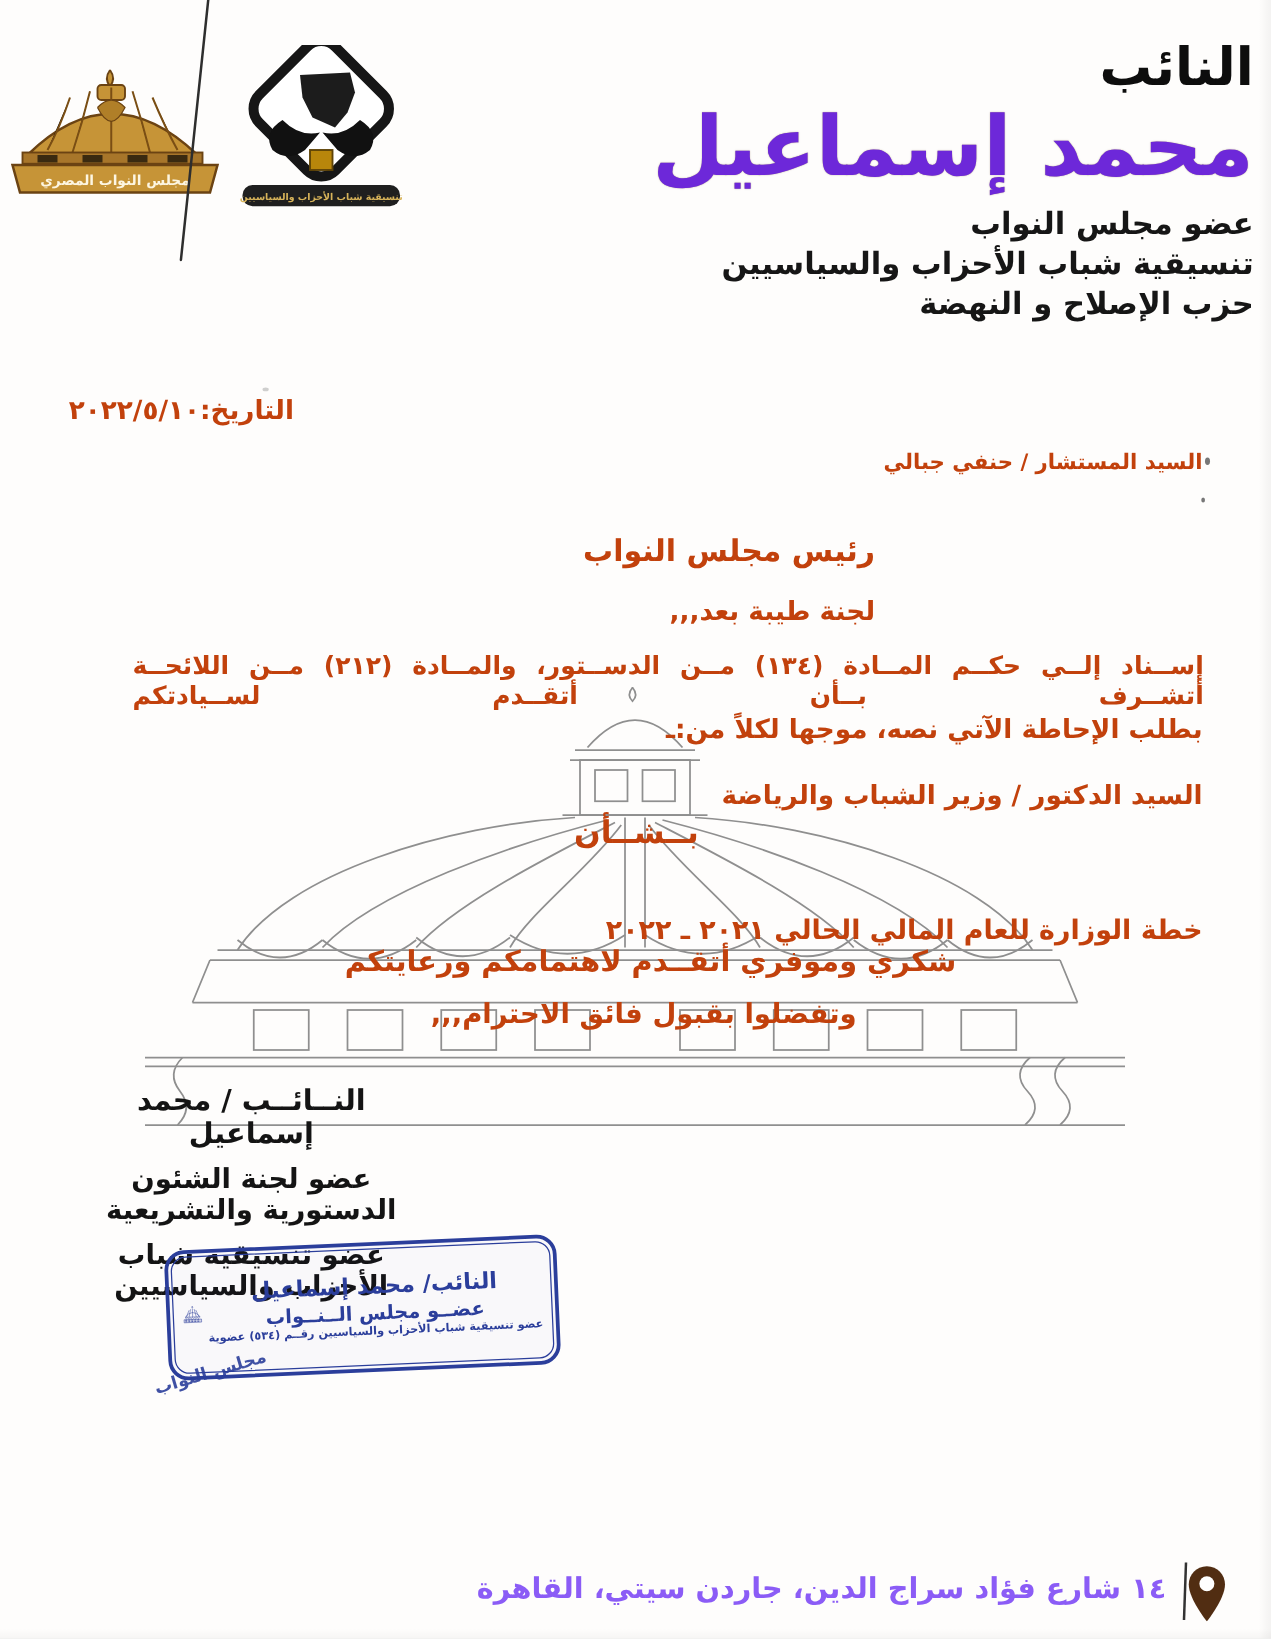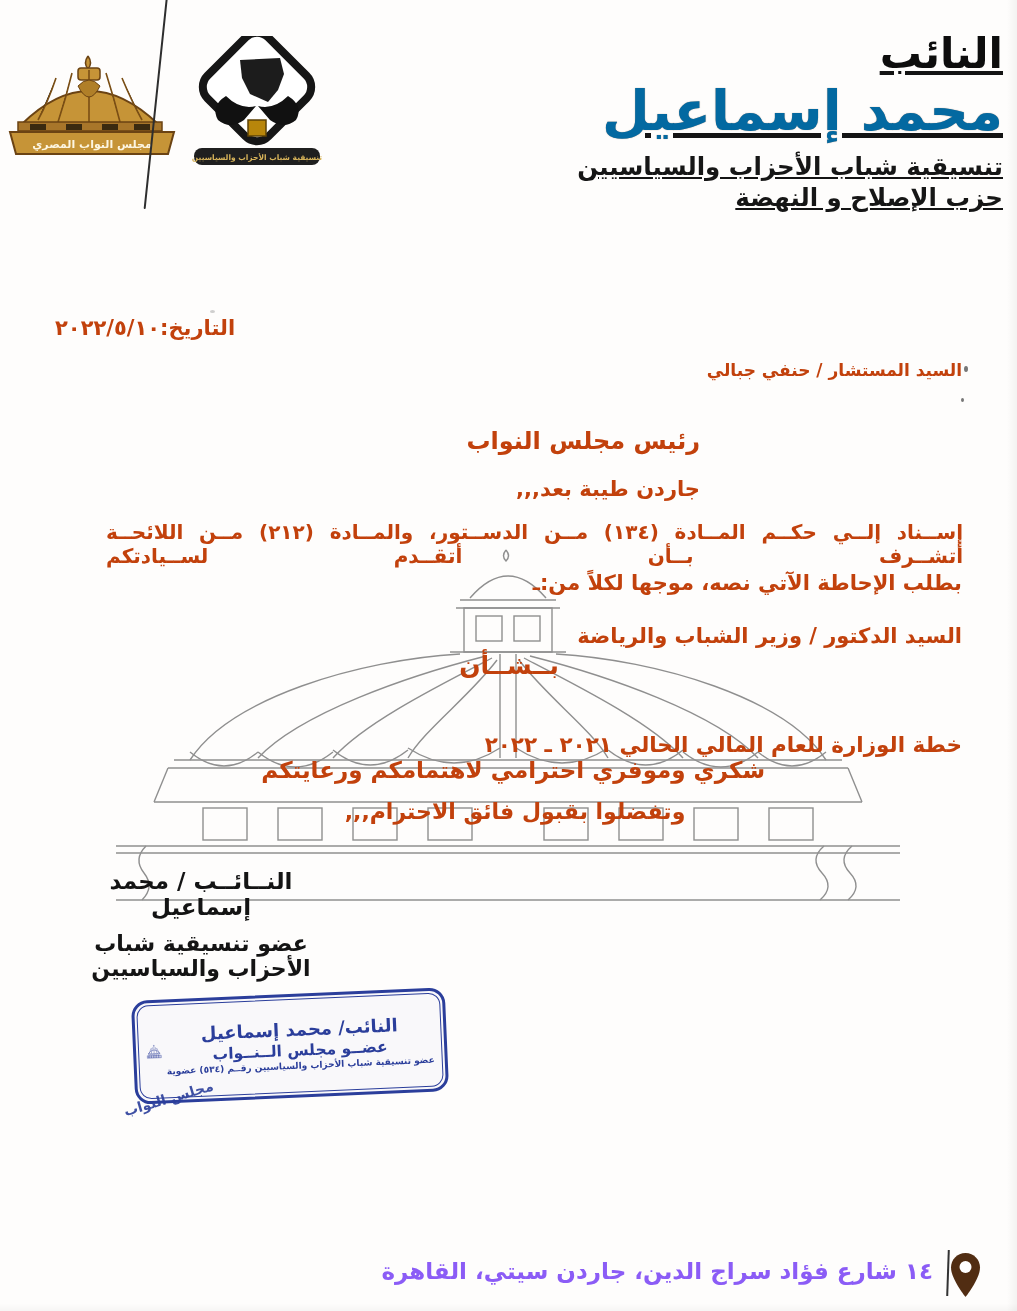--- a/index.html
+++ b/index.html
@@ -10,23 +10,23 @@
   }
   .page::after{ 
     content:"";position:absolute;inset:0;pointer-events:none;
     background:linear-gradient(to left, rgba(0,0,0,0.045), rgba(0,0,0,0) 10px),
                linear-gradient(to top, rgba(0,0,0,0.03), rgba(0,0,0,0) 8px);
   }
   .abs{position:absolute;}
   .rtl{direction:rtl;unicode-bidi:plaintext;}
 
   
-  .hdr{right:14px;top:30px;text-align:right;line-height:1.12;text-decoration:underline;}
+  .hdr{right:14px;top:30px;text-align:right;line-height:1.12;}
   .hdr-label{font-size:42px;font-weight:bold;color:#0d0d0d;}
-  .hdr-name{font-size:55px;font-weight:bold;color:#0369a1;margin-top:4px;
+  .hdr-name{font-size:66px;font-weight:bold;color:#6d28d9;margin-top:4px;
             text-shadow:0 0 1px rgba(84,40,10,.55);letter-spacing:1px;}
   .hdr-sub{font-size:24.5px;font-weight:bold;color:#161616;line-height:1.3;margin-top:8px;}
 
   .divider{left:166px;top:-4px;width:2px;height:214px;background:#2e2e2e;
            transform:rotate(6deg);transform-origin:top left;border-radius:2px;}
 
   
   .line{font-weight:bold;color:#c2410c;white-space:nowrap;}
   .just{white-space:normal;text-align:justify;text-align-last:justify;}
   .date{left:55px;top:316px;font-size:21px;}
@@ -150,39 +150,41 @@
       <path d="M102,60 q16,10 8,24 q-12,10 -26,0 l-12,-14 q16,4 30,-10" fill="#111"></path>
       <rect x="62" y="84" width="18" height="16" fill="#b8860b" stroke="#5e4307" stroke-width="1.5"></rect>
       <rect x="8" y="112" width="126" height="17" rx="8" fill="#1f1f1f"></rect>
       <text x="71" y="124" text-anchor="middle" font-size="7.5" fill="#d8b45a" font-weight="bold">تنسيقية شباب الأحزاب والسياسيين</text>
     </svg>
 
     <div class="abs hdr rtl">
       <div class="hdr-label">النائب</div>
       <div class="hdr-name">محمد إسماعيل</div>
       <div class="hdr-sub">
+        <div>عضو مجلس النواب</div>
         <div>تنسيقية شباب الأحزاب والسياسيين</div>
         <div>حزب الإصلاح و النهضة</div>
       </div>
     </div>
 
     <div class="abs line rtl date">التاريخ:٢٠٢٢/٥/١٠</div>
     <div class="abs line rtl addr-name">السيد المستشار / حنفي جبالي</div>
     <div class="abs line rtl addr-title">رئيس مجلس النواب</div>
-    <div class="abs line rtl greeting">جاردن طيبة بعد,,,</div>
+    <div class="abs line rtl greeting">لجنة طيبة بعد,,,</div>
     <div class="abs line rtl just intro1">إســناد إلــي حكــم المــادة (١٣٤) مــن الدســتور، والمــادة (٢١٢) مــن اللائحــة أتشــرف بــأن أتقــدم لســيادتكم</div>
     <div class="abs line rtl intro2">بطلب الإحاطة الآتي نصه، موجها لكلاً من:ـ</div>
     <div class="abs line rtl addressed">السيد الدكتور / وزير الشباب والرياضة</div>
     <div class="abs line rtl subject-label">بــشــأن</div>
     <div class="abs line rtl subject2">خطة الوزارة للعام المالي الحالي ٢٠٢١ ـ ٢٠٢٢</div>
-    <div class="abs line rtl thanks">شكري وموفري احترامي لاهتمامكم ورعايتكم</div>
+    <div class="abs line rtl thanks">شكري وموفري أتقــدم لاهتمامكم ورعايتكم</div>
     <div class="abs line rtl closing">وتفضلوا بقبول فائق الاحترام,,,</div>
 
     <div class="abs signature rtl">
       <div class="sig-name">النــائــب / محمد إسماعيل</div>
+      <div class="sig-role">عضو لجنة الشئون الدستورية والتشريعية</div>
       <div class="sig-role">عضو تنسيقية شباب الأحزاب والسياسيين</div>
     </div>
 
     <div class="abs stamp">
       <div class="stamp-inner">
         <div class="stamp-text rtl">
           <div class="st1">النائب/ محمد إسماعيل</div>
           <div class="st2">عضــو مجلس الــنــواب</div>
           <div class="st3">عضو تنسيقية شباب الأحزاب والسياسيين رقــم (٥٣٤) عضوية</div>
         </div>

